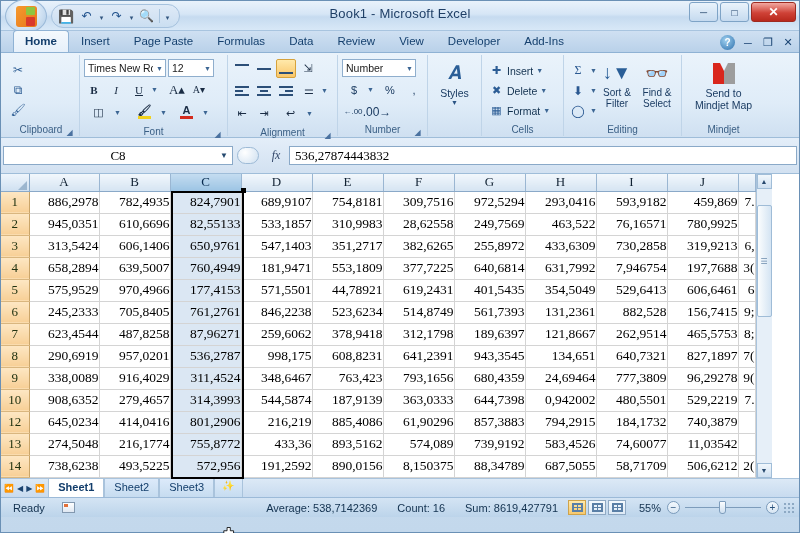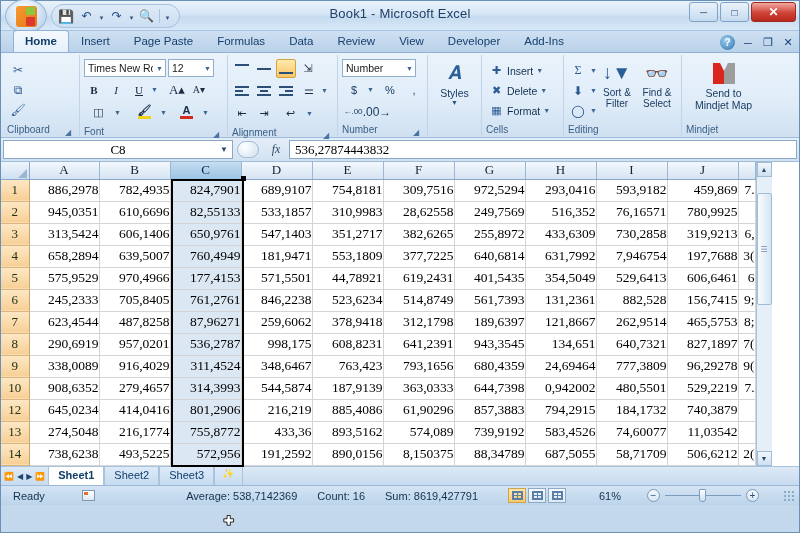--- a/index.html
+++ b/index.html
@@ -86,21 +86,21 @@
   .ribbon {
     height:85px; position:relative;
     background:linear-gradient(180deg,#eaf3fb 0%, #dfecf8 60%, #cfe0f1 100%);
     border-bottom:1px solid #9fbdd9;
     display:flex; padding:2px 0 0 2px;
   }
   .group { position:relative; height:81px; padding:2px 4px 0; display:flex; flex-direction:column; }
   .group + .group { border-left:1px solid #bfd4e8; }
   .group-body { flex:1; display:flex; align-items:flex-start; padding-top:2px; }
   .group-label {
-    height:13px; font-size:10px; color:#3a5f85; line-height:13px; position:relative;
+    height:13px; text-align:center; font-size:10px; color:#3a5f85; line-height:13px; position:relative;
   }
   .dlg-launch { position:absolute; right:1px; bottom:1px; width:9px;height:9px; font-size:8px; color:#4b72a0; }
 
   
   .paste-btn { width:46px; display:flex; flex-direction:column; align-items:center; font-size:10.5px; color:#1b3c63; }
   .clip-ico {
     width:28px;height:28px;position:relative;
     background:linear-gradient(180deg,#fcdf9c,#e8b65b);
     border:1px solid #b5832f;border-radius:2px;margin-bottom:1px;
   }
@@ -153,21 +153,21 @@
   .edit-col{display:flex;flex-direction:column;gap:1px;padding-top:2px;}
   .edit-row{display:flex;align-items:center;gap:2px;height:19px;}
   .ebtn{width:20px;height:18px;display:flex;align-items:center;justify-content:center;font-size:12px;color:#2a5891;}
 
   .mindjet-ico{
     width:30px;height:28px;display:flex;align-items:center;justify-content:center;
   }
 
   
   .fbar {
-    height:24px; display:flex; align-items:center;
+    height:36px; display:flex; align-items:center;
     background:linear-gradient(180deg,#e4eef9,#d2e1f1);
     border-bottom:1px solid #9fbdd9; padding:0 2px;
   }
   .namebox {
     width:230px;height:19px;border:1px solid #8aa9c8;background:#fff;
     display:flex;align-items:center;justify-content:center;position:relative;
     font-family:"Liberation Serif", serif; font-size:13px; color:#000;
   }
   .namebox .cc{position:absolute;right:4px;font-size:8px;color:#25496f;}
   .fx-split{
@@ -249,21 +249,21 @@
     transform:skewX(0deg);
   }
   .stab.active{ background:#fff; font-weight:bold; }
   .stab.newsheet{padding:1px 7px 0;font-size:10px;}
   .tabsplitter{flex:1;}
 
   
   .statusbar {
     height:20px; display:flex; align-items:center;
     background:linear-gradient(180deg,#d4e4f4,#bcd4ea);
-    border-top:1px solid #9cbad8; font-size:11px; color:#12314f; padding:0 4px;gap:20px;
+    border-top:1px solid #9cbad8; font-size:11px; color:#12314f; padding:0 4px;
   }
   .st-ready{width:54px;padding-left:8px;}
   .st-ico{width:18px;height:15px;display:flex;align-items:center;justify-content:center;}
   .st-ico .sq{width:13px;height:11px;background:linear-gradient(180deg,#fff,#dfe8f2);border:1px solid #8298af;position:relative;}
   .st-ico .sq::after{content:"";position:absolute;left:1px;top:1px;width:4px;height:3px;background:#e2703a;}
   .st-stats{flex:1;display:flex;justify-content:flex-end;gap:20px;padding-right:10px;}
   .viewbtns{display:flex;gap:2px;padding-right:7px;}
   .vbtn{width:18px;height:15px;border:1px solid #8fa9c4;background:linear-gradient(180deg,#f4f9fd,#dde9f5);
     display:flex;align-items:center;justify-content:center;}
   .vbtn.on{background:linear-gradient(180deg,#ffe9ab,#f7c96d);border-color:#cfa34a;}
@@ -628,21 +628,21 @@
           </tr>
           <tr>
             <td class="rowh">2</td>
             <td class="cell">945,0351</td>
             <td class="cell">610,6696</td>
             <td class="cell cSel">82,55133</td>
             <td class="cell">533,1857</td>
             <td class="cell">310,9983</td>
             <td class="cell">28,62558</td>
             <td class="cell">249,7569</td>
-            <td class="cell">516,352</td>
+            <td class="cell">463,522</td>
             <td class="cell">76,16571</td>
             <td class="cell">780,9925</td>
             <td class="cell" style="width: 17px;"></td>
           </tr>
           <tr>
             <td class="rowh">3</td>
             <td class="cell">313,5424</td>
             <td class="cell">606,1406</td>
             <td class="cell cSel">650,9761</td>
             <td class="cell">547,1403</td>
@@ -841,21 +841,21 @@
       <div class="vbtn on">
           <span class="g"></span>
         </div>
       <div class="vbtn">
           <span class="g"></span>
         </div>
       <div class="vbtn">
           <span class="g"></span>
         </div>
     </div>
-    <div class="zoomlbl">61%</div>
+    <div class="zoomlbl">55%</div>
     <div class="zoomslider">
       <div class="zcirc">−</div>
       <div class="ztrack">
           <div class="zthumb"></div>
         </div>
       <div class="zcirc">+</div>
     </div>
     <div class="grip"></div>
   </div>
 

